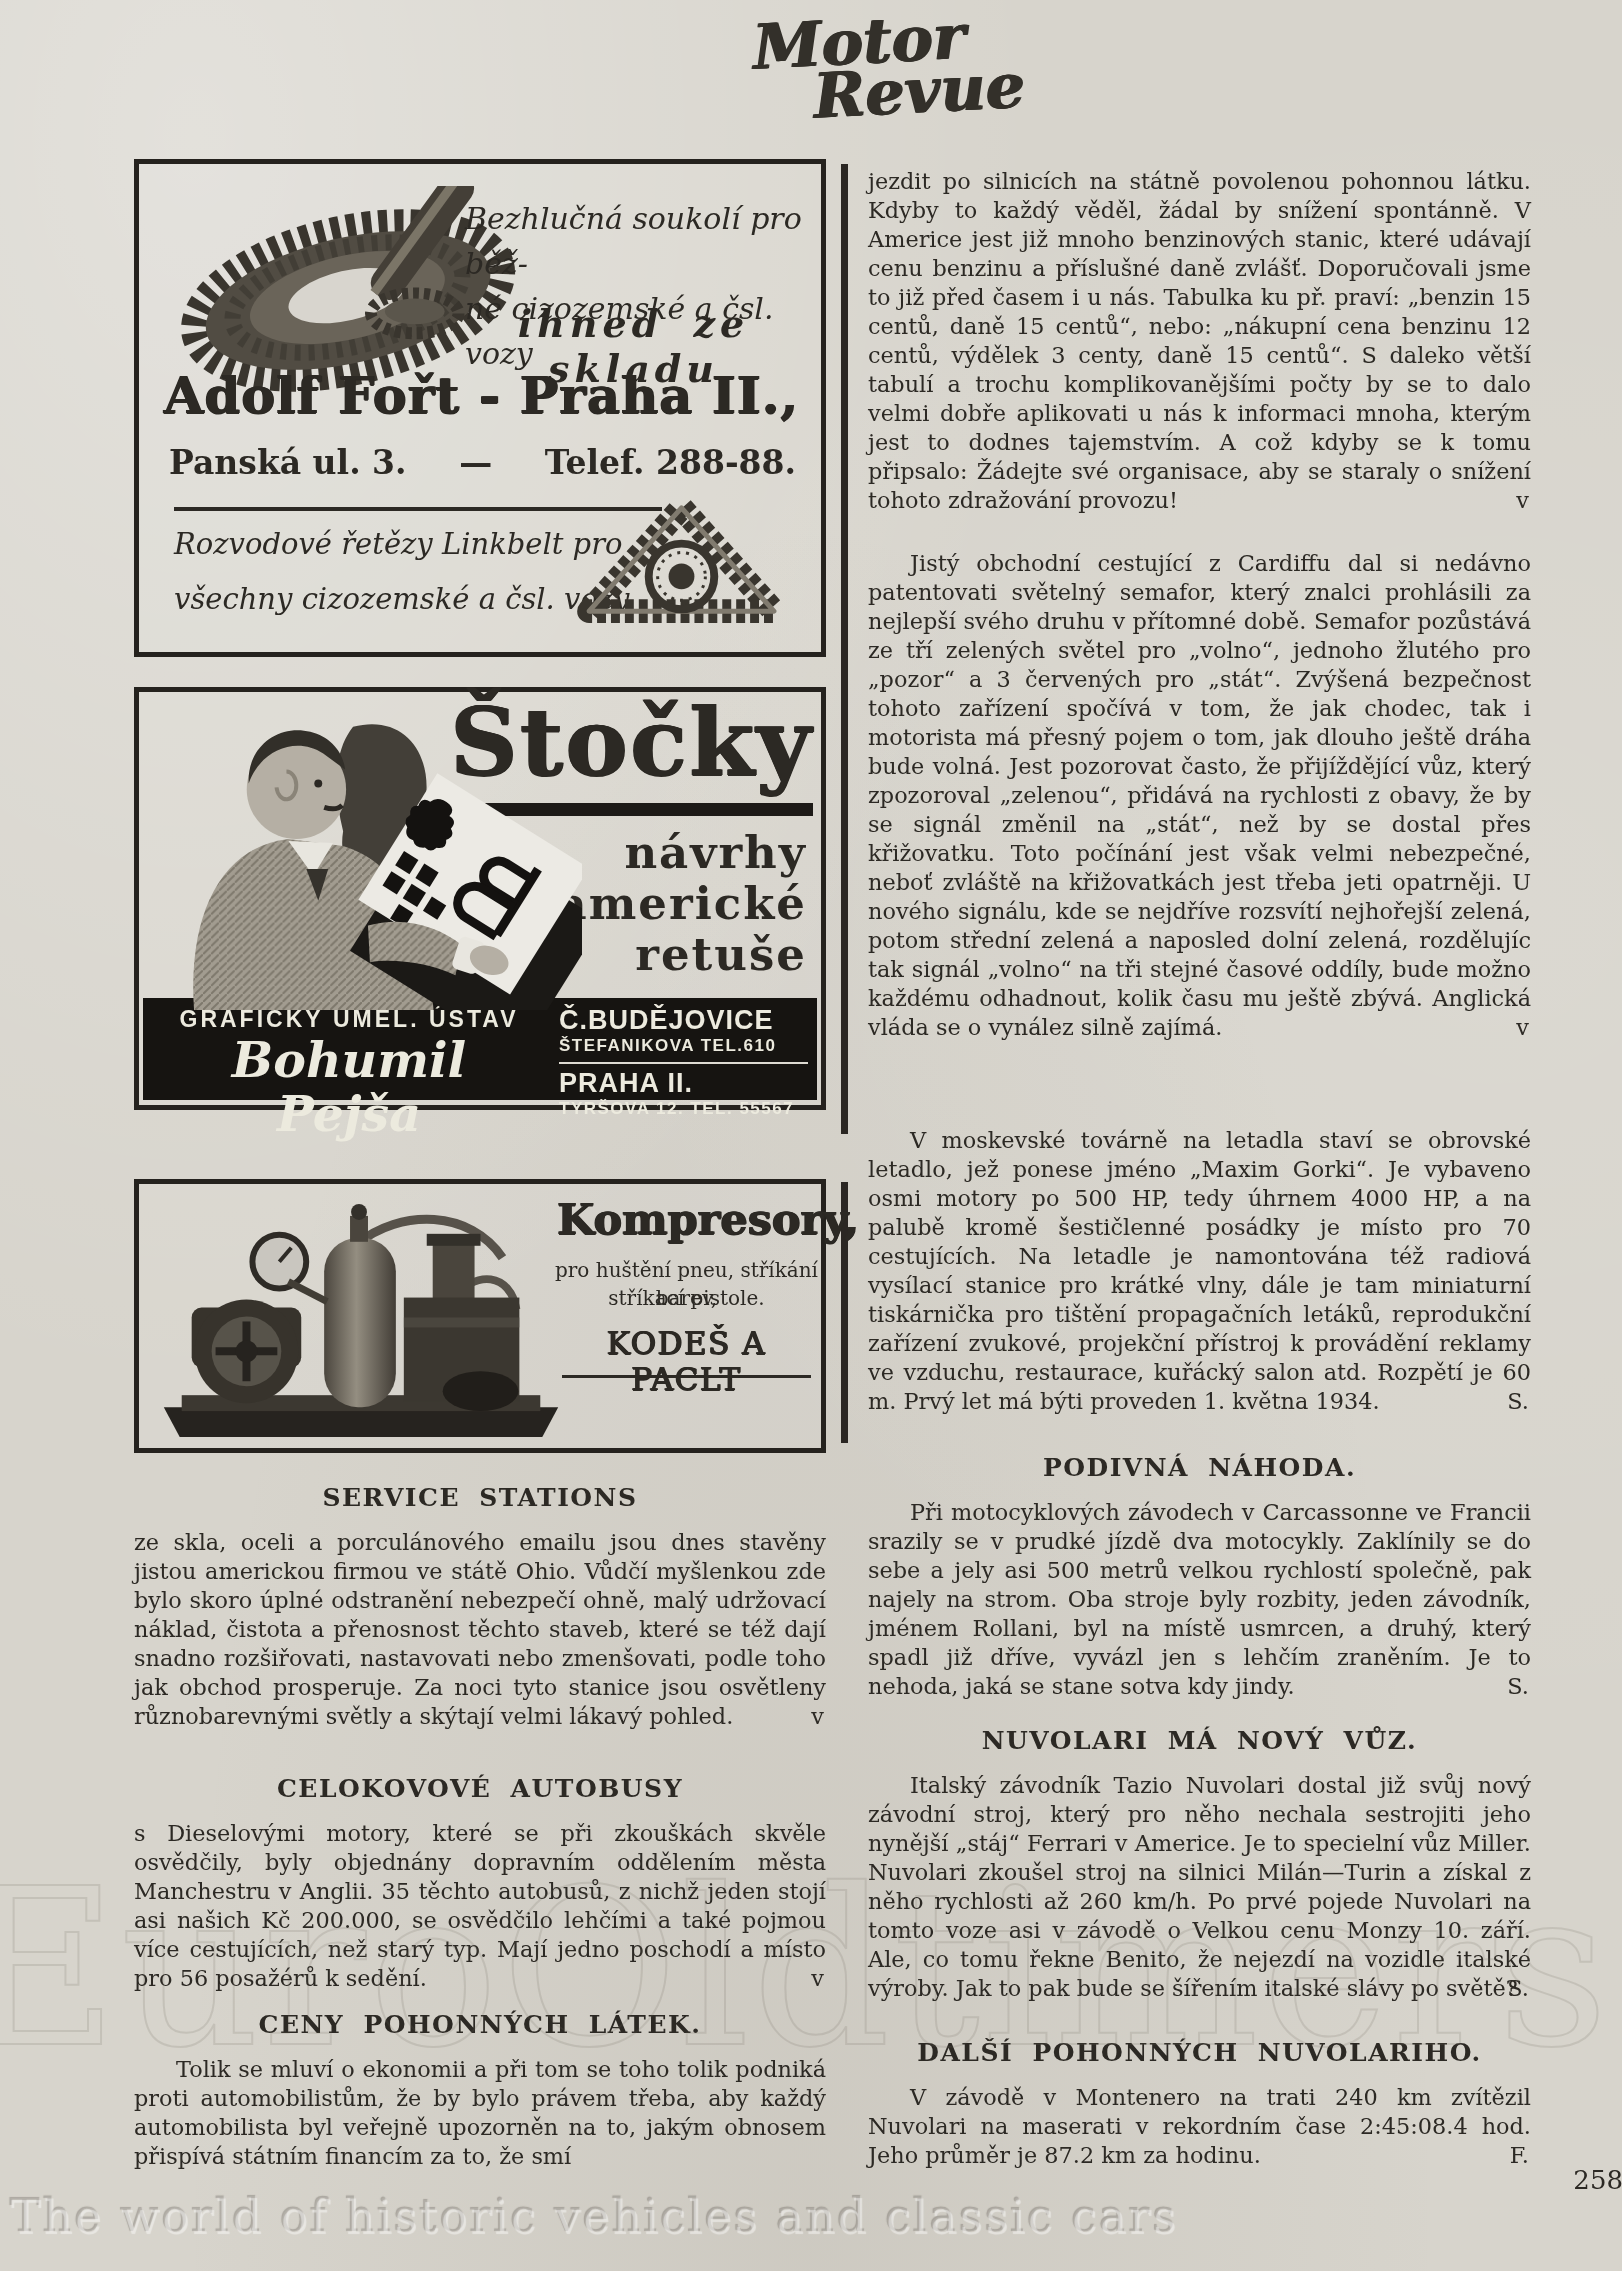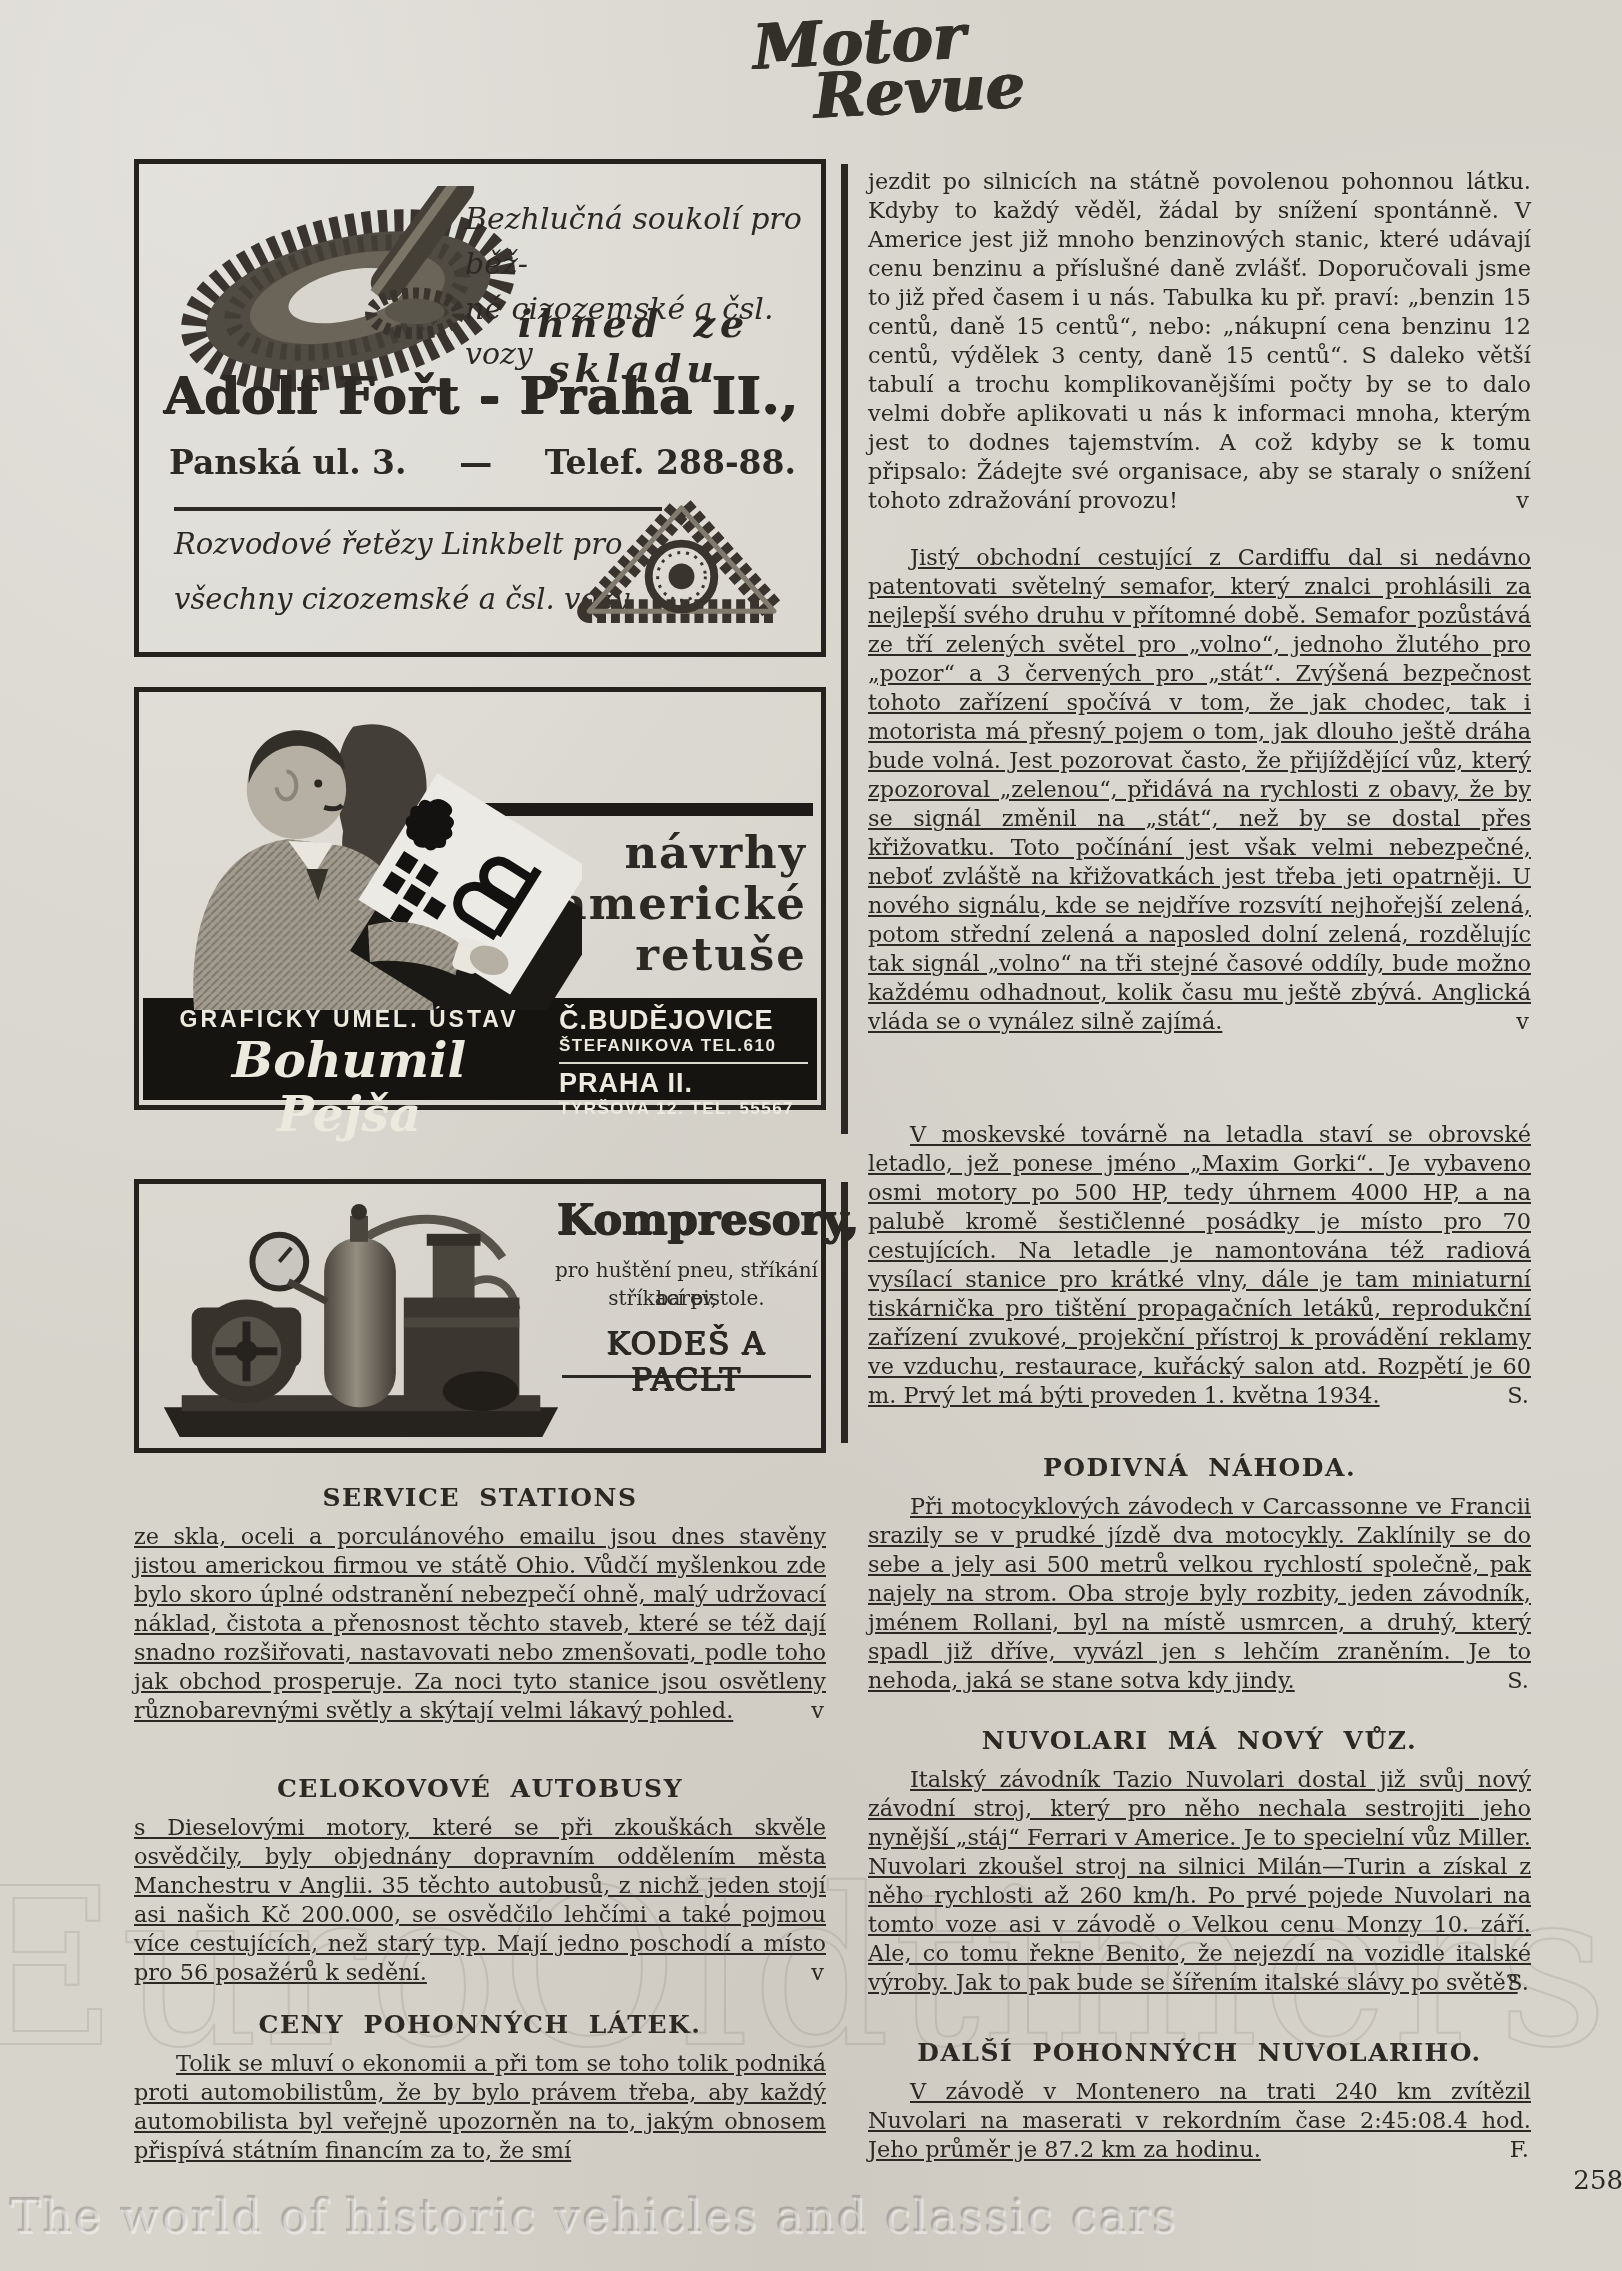--- a/index.html
+++ b/index.html
@@ -48,21 +48,21 @@
   
   .komp-h{font-size:43px;font-weight:bold;text-align:center;}
   .komp-sub{font-size:20px;text-align:center;line-height:28px;}
   .komp-co{font-size:31px;text-align:center;letter-spacing:1.5px;}
   .komp-town{font-size:29px;font-weight:bold;text-align:center;}
   
   .art-h{margin:0;font-size:25px;font-weight:bold;letter-spacing:1.5px;word-spacing:9px;text-align:center;}
   .art-p{margin:0;position:relative;font-size:22.4px;line-height:29px;text-align:justify;}
   .art-p.indent{text-indent:42px;}
   .sig{position:absolute;right:2px;bottom:0;font-size:22.4px;}
-  .art-gap{margin-top:10px;text-decoration:underline;}
+  .art-gap{margin-top:16px;}
   
   .pagenum{left:0;top:2165px;width:100%;text-align:right;font-size:26px;}
   .wm-big{left:-40px;top:1843px;width:1711px;white-space:nowrap;text-align:center;
     font-size:217px;letter-spacing:2px;color:transparent;
     -webkit-text-stroke:2px rgba(105,99,88,0.17);pointer-events:none;}
   .wm-small{left:10px;top:2189px;width:1612px;white-space:nowrap;
     font-size:46px;letter-spacing:2px;color:rgba(255,255,255,0.10);
     text-shadow:1px 2px 1px rgba(255,255,255,0.45),-1px -1px 1px rgba(70,64,55,0.30);pointer-events:none;}
 </style>
 </head>
@@ -111,20 +111,21 @@
     <svg class="abs" style="left:418px;top:316px;" width="249" height="159" viewBox="0 0 250 160">
       <path d="M 32 132 L 125 28 L 218 132 Z" fill="none" stroke="#39352e" stroke-width="24" stroke-linejoin="round" stroke-dasharray="9 5"></path>
       <path d="M 32 132 L 125 28 L 218 132 Z" fill="none" stroke="#817b6f" stroke-width="5" stroke-linejoin="round"></path>
       <circle cx="125" cy="97" r="33" fill="none" stroke="#39352e" stroke-width="8"></circle>
       <circle cx="125" cy="97" r="24" fill="none" stroke="#39352e" stroke-width="3" stroke-dasharray="3 6"></circle>
       <circle cx="125" cy="97" r="13" fill="#39352e"></circle>
     </svg>
   </div>
 
   <div class="abs adbox" style="left:134px;top:687px;width:682px;height:413px;">
+    <div class="abs stocky-h fat" style="right:8px;top:2px;">Štočky</div>
     <div class="abs stocky-bar" style="left:271px;top:111px;width:403px;"></div>
     <div class="abs stocky-sub" style="right:14px;top:135px;width:299px;">
       <div>návrhy</div>
       <div>americké</div>
       <div>retuše</div>
     </div>
     <div class="abs band" style="left:4px;top:306px;width:674px;height:102px;">
       <div class="abs" style="left:12px;top:8px;width:388px;">
         <div class="inst">GRAFICKÝ UMĚL. ÚSTAV</div>
         <div class="owner">Bohumil Pejša</div>

